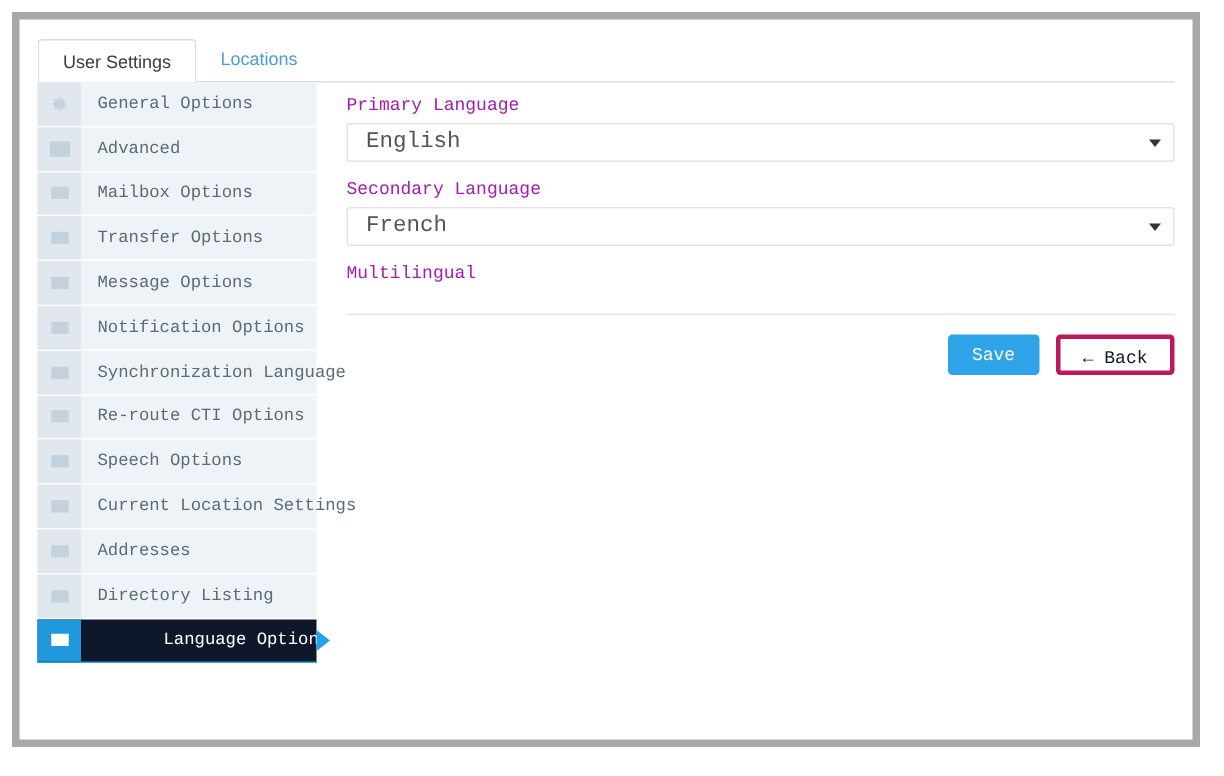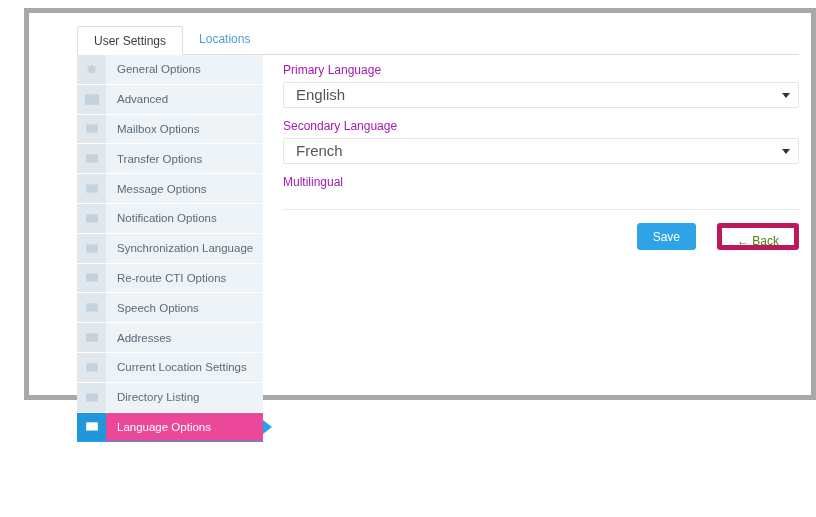--- a/index.html
+++ b/index.html
@@ -10,28 +10,27 @@
   body {
     width: 816px;
     height: 517px;
     font-family: "Liberation Sans", sans-serif;
     overflow: hidden;
   }
 
   
   #app-frame {
     position: absolute;
-    left: 24px;
+    left: 8px;
     top: 8px;
     width: 792px;
-    height: 392px;
+    height: 490px;
     background: #ffffff;
     border: 5px solid #a8a8a8;
     box-sizing: border-box;
-    padding-left: 36px;
   }
 
   
   #tab-bar {
     position: relative;
     height: 30px;
     margin: 12px 12px 0 12px;
     border-bottom: 1px solid #dddddd;
     box-sizing: border-box;
   }
@@ -56,20 +55,21 @@
   }
   .tab.inactive {
     color: #4a9fd4;
   }
 
   
   #body-area {
     position: relative;
     margin: 0 12px 12px 12px;
     height: 418px;
+    font-family: Liberation Mono, monospace;
   }
 
   
   #sidebar {
     position: absolute;
     left: 0;
     top: 0;
     width: 186px;
     height: 418px;
   }
@@ -92,22 +92,23 @@
     align-items: center;
     justify-content: center;
   }
   .nav-label {
     font-size: 11.5px;
     color: #5b6b78;
     padding-left: 11px;
     white-space: nowrap;
   }
   .nav-item.active {
-    background: #ec4899;
+    background: #0f172a;
     border-bottom: 1px solid #22a3ea;
+    gap: 44px;
   }
   .nav-item.active .nav-icon-cell {
     background: #1f97da;
   }
   .nav-item.active .nav-label {
     color: #ffffff;
   }
   
   .nav-arrow {
     display: none;
@@ -175,41 +176,41 @@
   .divider {
     border: 0;
     border-top: 1px solid #e8e8e8;
     margin: 20px 0 0 0;
   }
   .button-row {
     margin-top: 13px;
     display: flex;
     justify-content: flex-end;
     align-items: center;
-    gap: 21px;
+    gap: 11px;
   }
   .btn {
     font-size: 12px;
     height: 27px;
     line-height: 27px;
     padding: 0 15px;
     border-radius: 3px;
     box-sizing: border-box;
     cursor: pointer;
     white-space: nowrap;
   }
   .btn-primary {
     background: #2ea3e8;
     color: #ffffff;
     border: 1px solid #2ea3e8;
   }
   .btn-default {
     background: #ffffff;
-    color: #4d7c0f;
-    border: 5px solid #be185d;
+    color: #0f172a;
+    border: 3px solid #be185d;
   }
 </style>
 </head>
 <body>
 
 <div id="app-frame">
 
   <div id="tab-bar">
     <div class="tab active">
       <span>User Settings</span>
@@ -323,32 +324,32 @@
 
       </div>
 
       <div class="nav-item">
         <div class="nav-icon-cell">
           <svg class="ico" width="14" height="11" viewBox="0 0 24 18" aria-hidden="true">
             <path d="M2 2h20v14H2z" fill="#c3d2dd"></path>
             <path d="M3.2 3.4 L12 10 L20.8 3.4 L20.8 2.6 L3.2 2.6z" fill="#eef3f7"></path>
           </svg>
         </div>
+        <span class="nav-label">Current Location Settings</span>
+
+      </div>
+
+      <div class="nav-item">
+        <div class="nav-icon-cell">
+          <svg class="ico" width="14" height="11" viewBox="0 0 24 18" aria-hidden="true">
+            <path d="M2 2h20v14H2z" fill="#c3d2dd"></path>
+            <path d="M3.2 3.4 L12 10 L20.8 3.4 L20.8 2.6 L3.2 2.6z" fill="#eef3f7"></path>
+          </svg>
+        </div>
         <span class="nav-label">Addresses</span>
-
-      </div>
-
-      <div class="nav-item">
-        <div class="nav-icon-cell">
-          <svg class="ico" width="14" height="11" viewBox="0 0 24 18" aria-hidden="true">
-            <path d="M2 2h20v14H2z" fill="#c3d2dd"></path>
-            <path d="M3.2 3.4 L12 10 L20.8 3.4 L20.8 2.6 L3.2 2.6z" fill="#eef3f7"></path>
-          </svg>
-        </div>
-        <span class="nav-label">Current Location Settings</span>
 
       </div>
 
       <div class="nav-item">
         <div class="nav-icon-cell">
           <svg class="ico" width="14" height="11" viewBox="0 0 24 18" aria-hidden="true">
             <path d="M2 2h20v14H2z" fill="#c3d2dd"></path>
             <path d="M3.2 3.4 L12 10 L20.8 3.4 L20.8 2.6 L3.2 2.6z" fill="#eef3f7"></path>
           </svg>
         </div>

